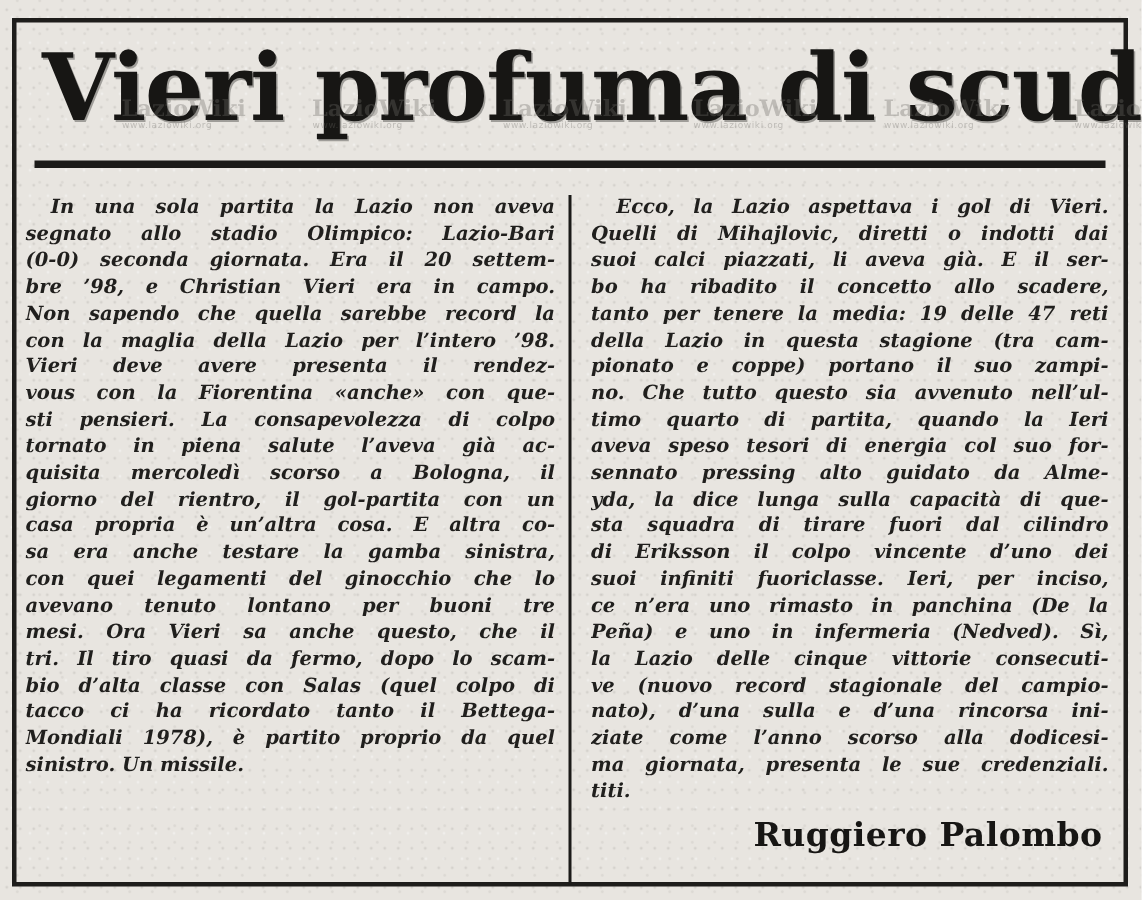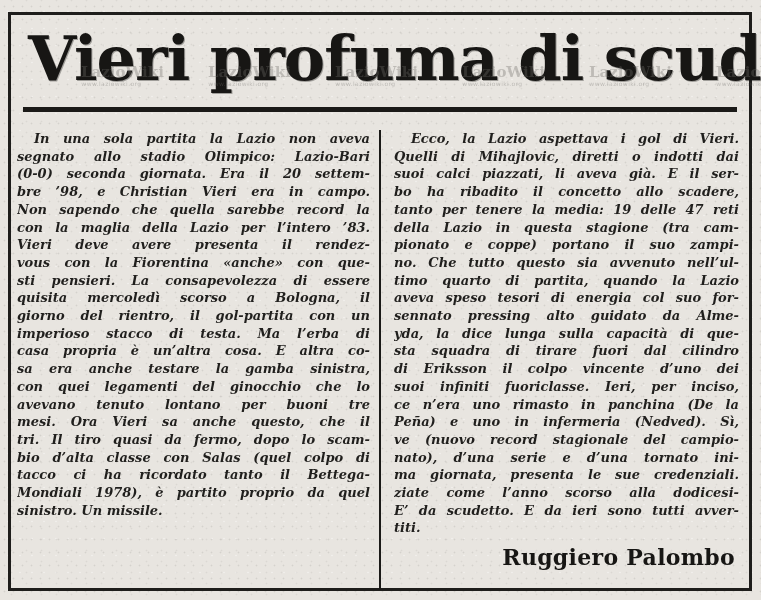--- a/index.html
+++ b/index.html
@@ -93,27 +93,27 @@
       </div>
     </div>
 
     <div class="columns">
       <div class="column-left">
           <div class="text-line">In una sola partita la Lazio non aveva</div>
           <div class="text-line">segnato allo stadio Olimpico: Lazio-Bari</div>
           <div class="text-line">(0-0) seconda giornata. Era il 20 settem-</div>
           <div class="text-line">bre ’98, e Christian Vieri era in campo.</div>
           <div class="text-line">Non sapendo che quella sarebbe record la</div>
-          <div class="text-line">con la maglia della Lazio per l’intero ’83.</div>
+          <div class="text-line">con la maglia della Lazio per l’intero ’98.</div>
           <div class="text-line">Vieri deve avere presenta il rendez-</div>
           <div class="text-line">vous con la Fiorentina «anche» con que-</div>
-          <div class="text-line">sti pensieri. La consapevolezza di essere</div>
+          <div class="text-line">sti pensieri. La consapevolezza di colpo</div>
+          <div class="text-line">tornato in piena salute l’aveva già ac-</div>
           <div class="text-line">quisita mercoledì scorso a Bologna, il</div>
           <div class="text-line">giorno del rientro, il gol-partita con un</div>
-          <div class="text-line">imperioso stacco di testa. Ma l’erba di</div>
           <div class="text-line">casa propria è un’altra cosa. E altra co-</div>
           <div class="text-line">sa era anche testare la gamba sinistra,</div>
           <div class="text-line">con quei legamenti del ginocchio che lo</div>
           <div class="text-line">avevano tenuto lontano per buoni tre</div>
           <div class="text-line">mesi. Ora Vieri sa anche questo, che il</div>
           <div class="text-line">tri. Il tiro quasi da fermo, dopo lo scam-</div>
           <div class="text-line">bio d’alta classe con Salas (quel colpo di</div>
           <div class="text-line">tacco ci ha ricordato tanto il Bettega-</div>
           <div class="text-line">Mondiali 1978), è partito proprio da quel</div>
           <div class="text-line">sinistro. Un missile.</div>
@@ -122,34 +122,34 @@
       <div class="column-right">
         <div>
             <div class="text-line">Ecco, la Lazio aspettava i gol di Vieri.</div>
             <div class="text-line">Quelli di Mihajlovic, diretti o indotti dai</div>
             <div class="text-line">suoi calci piazzati, li aveva già. E il ser-</div>
             <div class="text-line">bo ha ribadito il concetto allo scadere,</div>
             <div class="text-line">tanto per tenere la media: 19 delle 47 reti</div>
             <div class="text-line">della Lazio in questa stagione (tra cam-</div>
             <div class="text-line">pionato e coppe) portano il suo zampi-</div>
             <div class="text-line">no. Che tutto questo sia avvenuto nell’ul-</div>
-            <div class="text-line">timo quarto di partita, quando la Lazio</div>
+            <div class="text-line">timo quarto di partita, quando la Ieri</div>
             <div class="text-line">aveva speso tesori di energia col suo for-</div>
             <div class="text-line">sennato pressing alto guidato da Alme-</div>
             <div class="text-line">yda, la dice lunga sulla capacità di que-</div>
             <div class="text-line">sta squadra di tirare fuori dal cilindro</div>
             <div class="text-line">di Eriksson il colpo vincente d’uno dei</div>
             <div class="text-line">suoi infiniti fuoriclasse. Ieri, per inciso,</div>
             <div class="text-line">ce n’era uno rimasto in panchina (De la</div>
             <div class="text-line">Peña) e uno in infermeria (Nedved). Sì,</div>
+            <div class="text-line">la Lazio delle cinque vittorie consecuti-</div>
             <div class="text-line">ve (nuovo record stagionale del campio-</div>
-            <div class="text-line">nato), d’una serie e d’una tornato ini-</div>
+            <div class="text-line">nato), d’una sulla e d’una rincorsa ini-</div>
+            <div class="text-line">ziate come l’anno scorso alla dodicesi-</div>
             <div class="text-line">ma giornata, presenta le sue credenziali.</div>
-            <div class="text-line">ziate come l’anno scorso alla dodicesi-</div>
-            <div class="text-line">E’ da scudetto. E da ieri sono tutti avver-</div>
             <div class="text-line">titi.</div>
           </div>
         <div class="byline">Ruggiero Palombo</div>
       </div>
     </div>
 
   </div>
 </div>
 
 </body></html>

